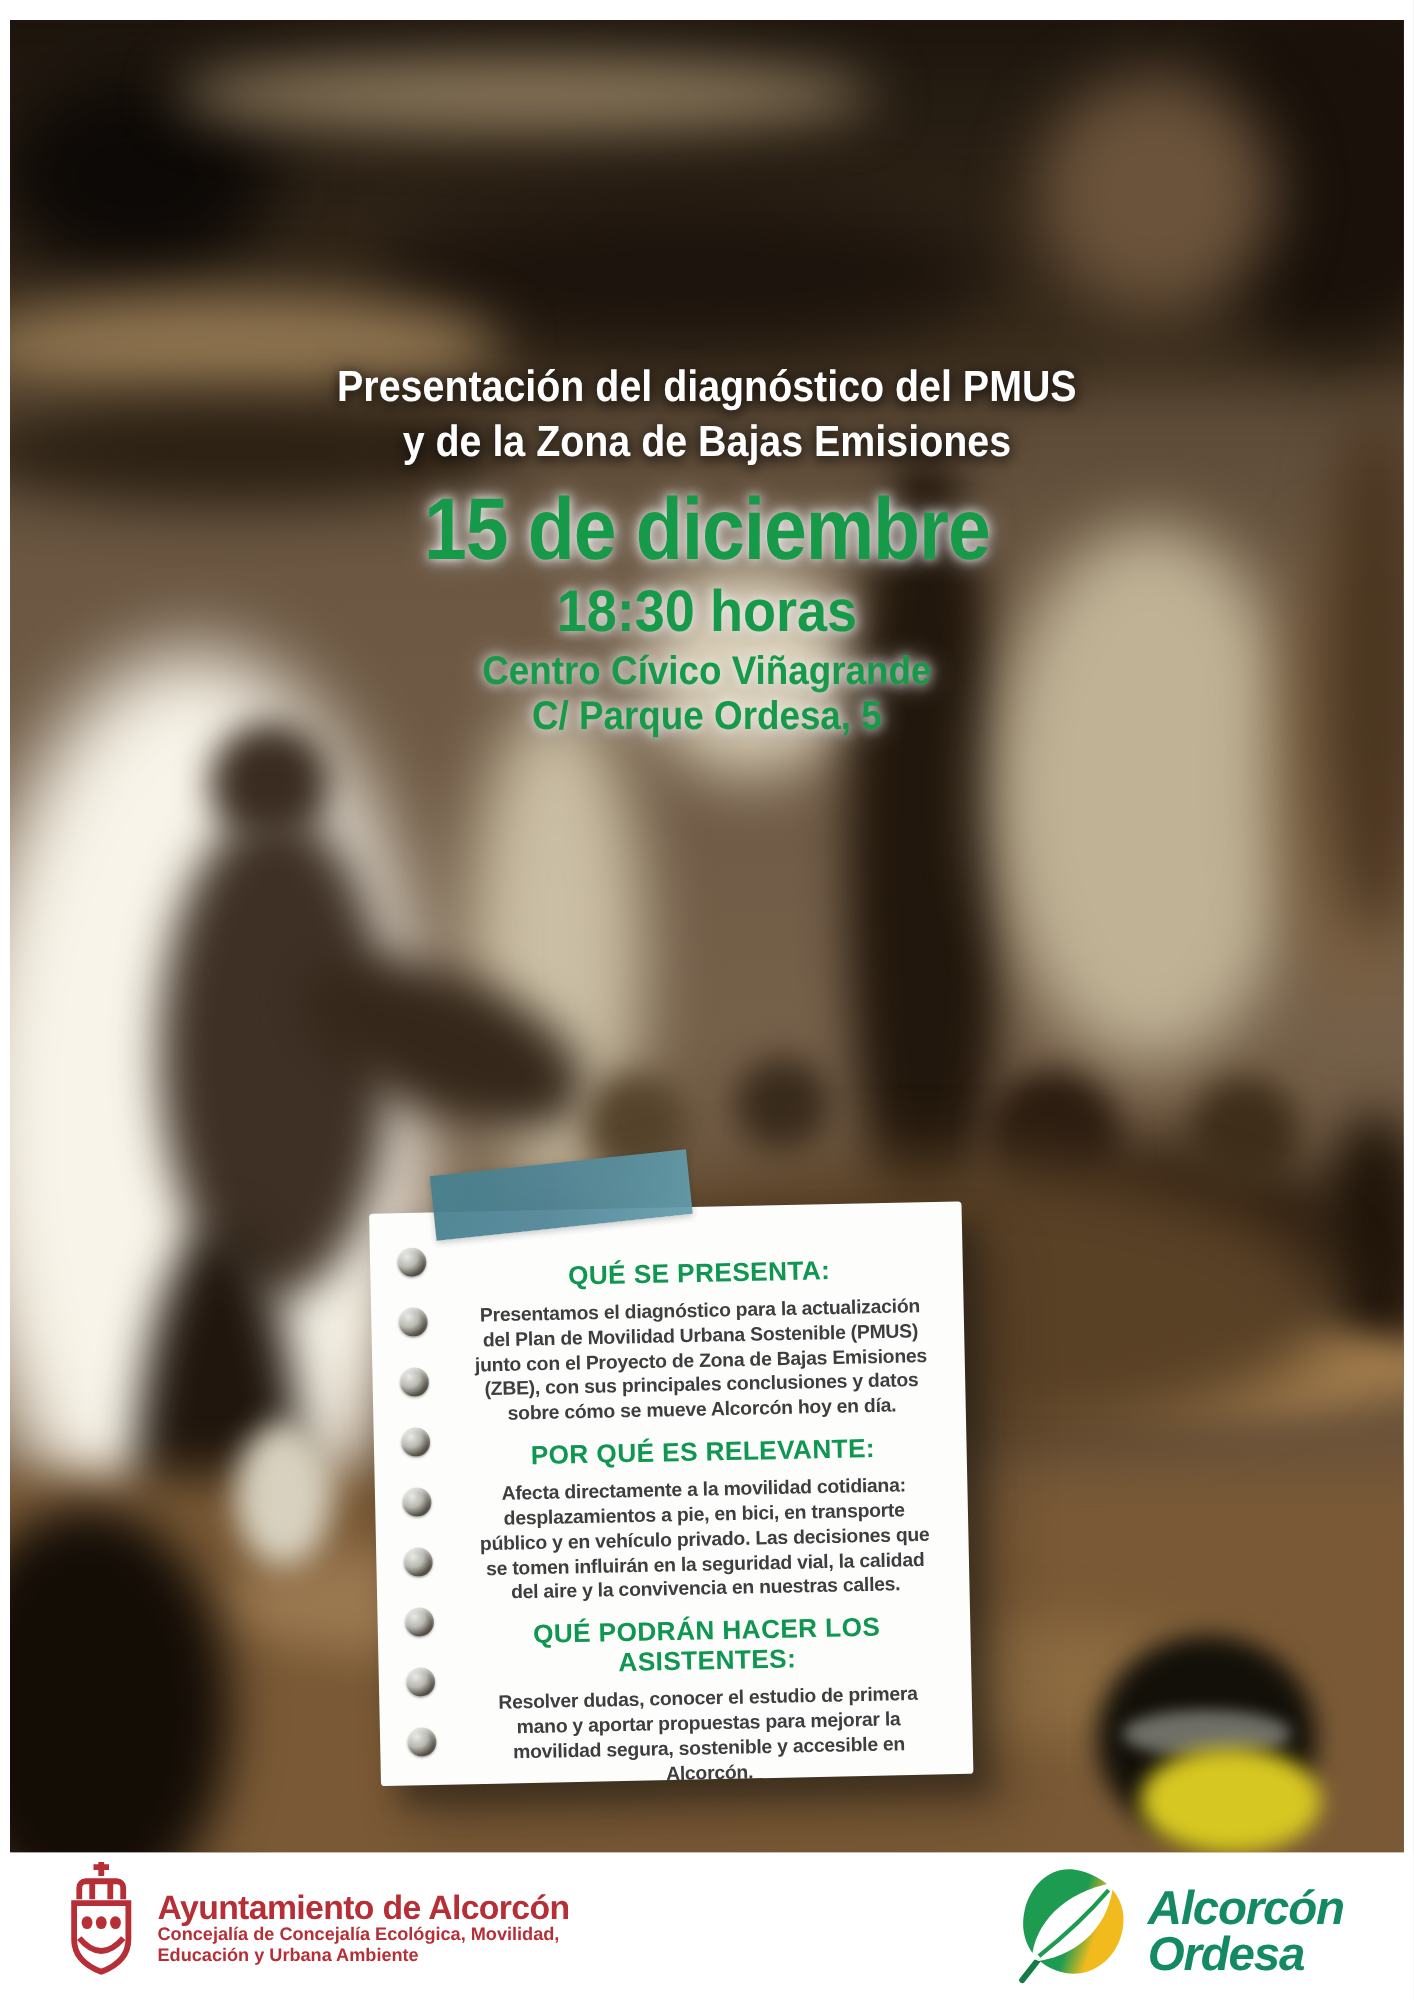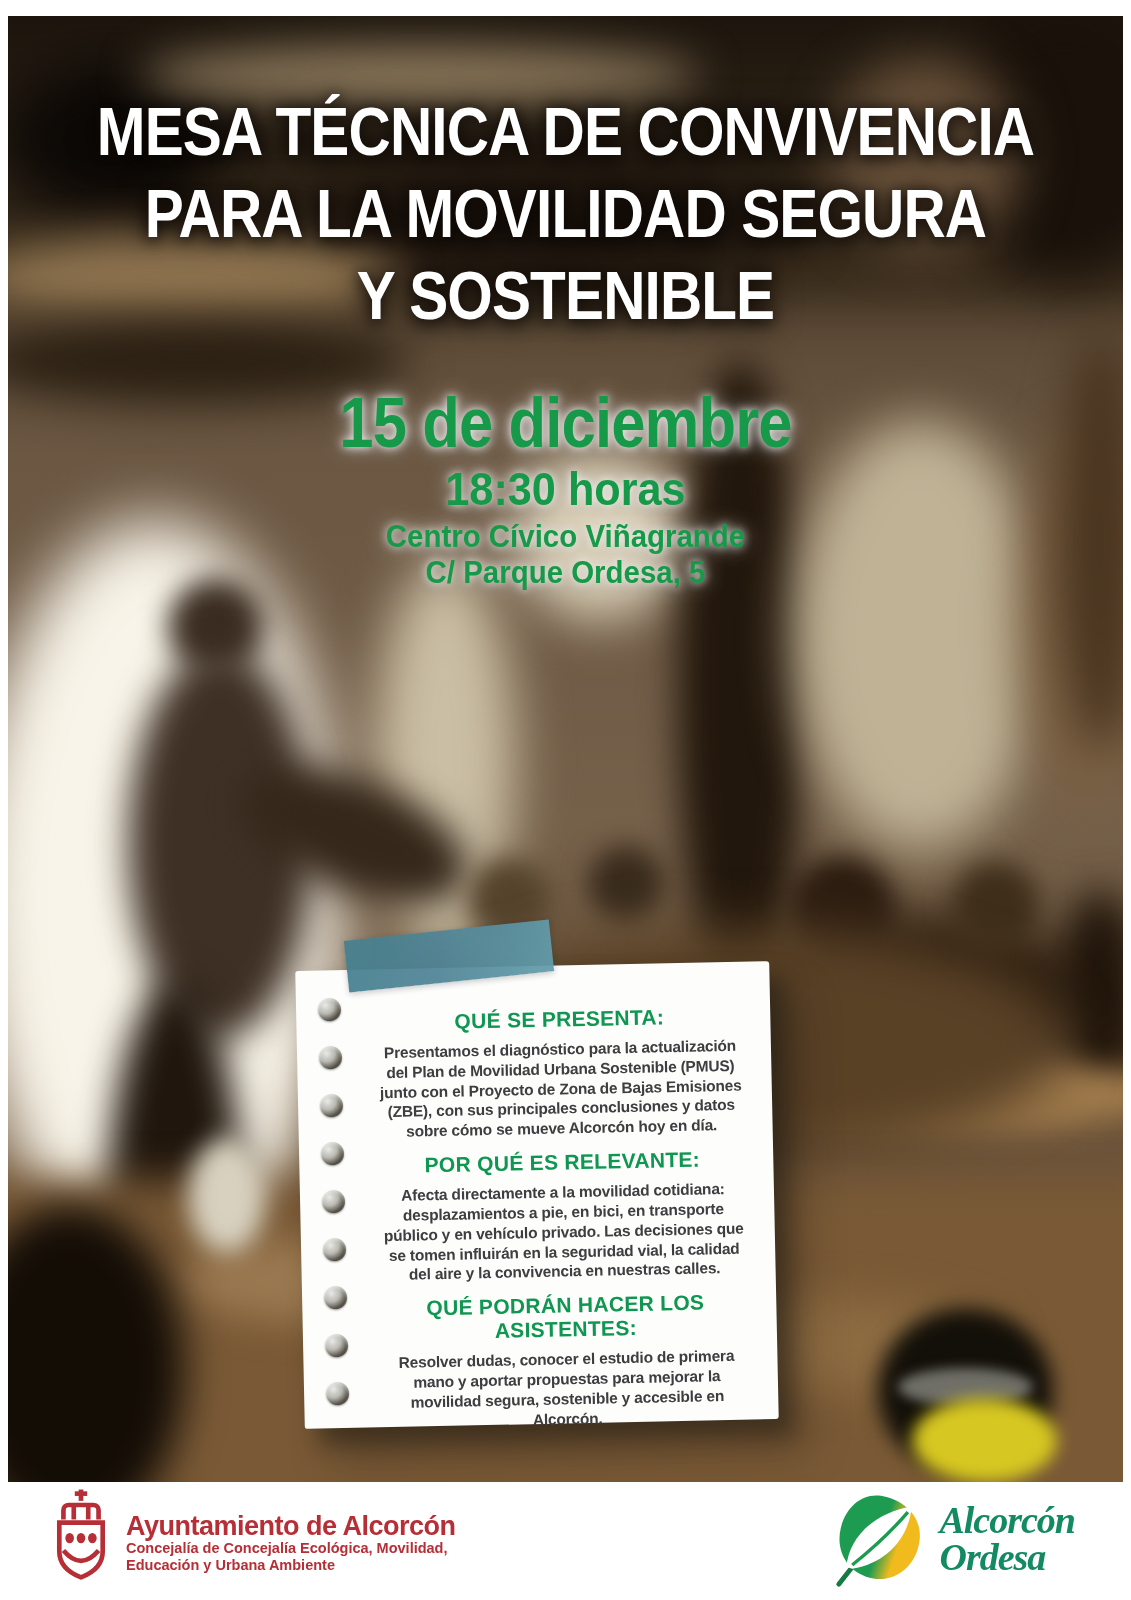--- a/index.html
+++ b/index.html
@@ -73,21 +73,21 @@
   .tape{position:absolute;left:346px;top:930px;width:206px;height:52px;transform:rotate(-6deg);
         background:linear-gradient(100deg,#45808f,var(--tape,#4f8496) 45%,#639dac);opacity:.93;
         box-shadow:0 2px 6px rgba(20,30,30,.25);}
 
   
   .footer{position:absolute;left:0;top:1482px;width:1131px;height:118px;background:#ffffff;}
   .council{position:absolute;left:50px;top:6px;display:flex;align-items:flex-start;}
   .council-text{margin-left:14px;padding-top:24px;text-align:left;}
   .council-name{color:var(--council-red,#b62e36);font-size:27px;font-weight:700;line-height:28px;letter-spacing:-.5px;}
   .council-dept{color:var(--council-red,#b62e36);font-size:14.5px;font-weight:700;line-height:17px;}
-  .respira{position:absolute;right:56px;top:8px;display:flex;align-items:flex-start;font-family:Liberation Serif, serif;}
+  .respira{position:absolute;right:56px;top:8px;display:flex;align-items:center;}
   .respira-text{margin-left:10px;padding-top:12px;text-align:left;font-style:italic;font-weight:700;
                 color:var(--respira-green,#148a63);font-size:38px;line-height:37px;letter-spacing:-1px;}
 </style>
 </head>
 <body>
 
 <div class="poster">
 
   <div class="photo">
     <div class="bl b1"></div>
@@ -120,26 +120,25 @@
     <div class="bl b28"></div>
     <div class="bl b29"></div>
     <div class="bl b30"></div>
     <div class="bl b31"></div>
     <div class="bl b32"></div>
     <div class="bl b33"></div>
     <div class="bl b34"></div>
     <div class="bl b35"></div>
   </div>
 
-  <div class="ovl" style="top:90px">
-    <div class="title-line">MESA TÉCNICA DE CONVIVENCIA</div>
-    <div class="title-line">PARA LA MOVILIDAD SEGURA</div>
-    <div class="title-line">Y SOSTENIBLE</div>
-  </div>
-
+
+  <div class="ovl" style="top:288px">
+    <div class="subtitle-line">Presentación del diagnóstico del PMUS</div>
+    <div class="subtitle-line">y de la Zona de Bajas Emisiones</div>
+  </div>
 
   <div class="ovl date-line green-glow" style="top:386px">15 de diciembre</div>
   <div class="ovl time-line green-glow" style="top:463px">18:30 horas</div>
   <div class="ovl venue-line green-glow" style="top:518px">Centro Cívico Viñagrande</div>
   <div class="ovl addr-line green-glow" style="top:554px">C/ Parque Ordesa, 5</div>
 
 
   <div class="card">
     <div class="hole" style="top:28px"></div>
     <div class="hole" style="top:76px"></div>

